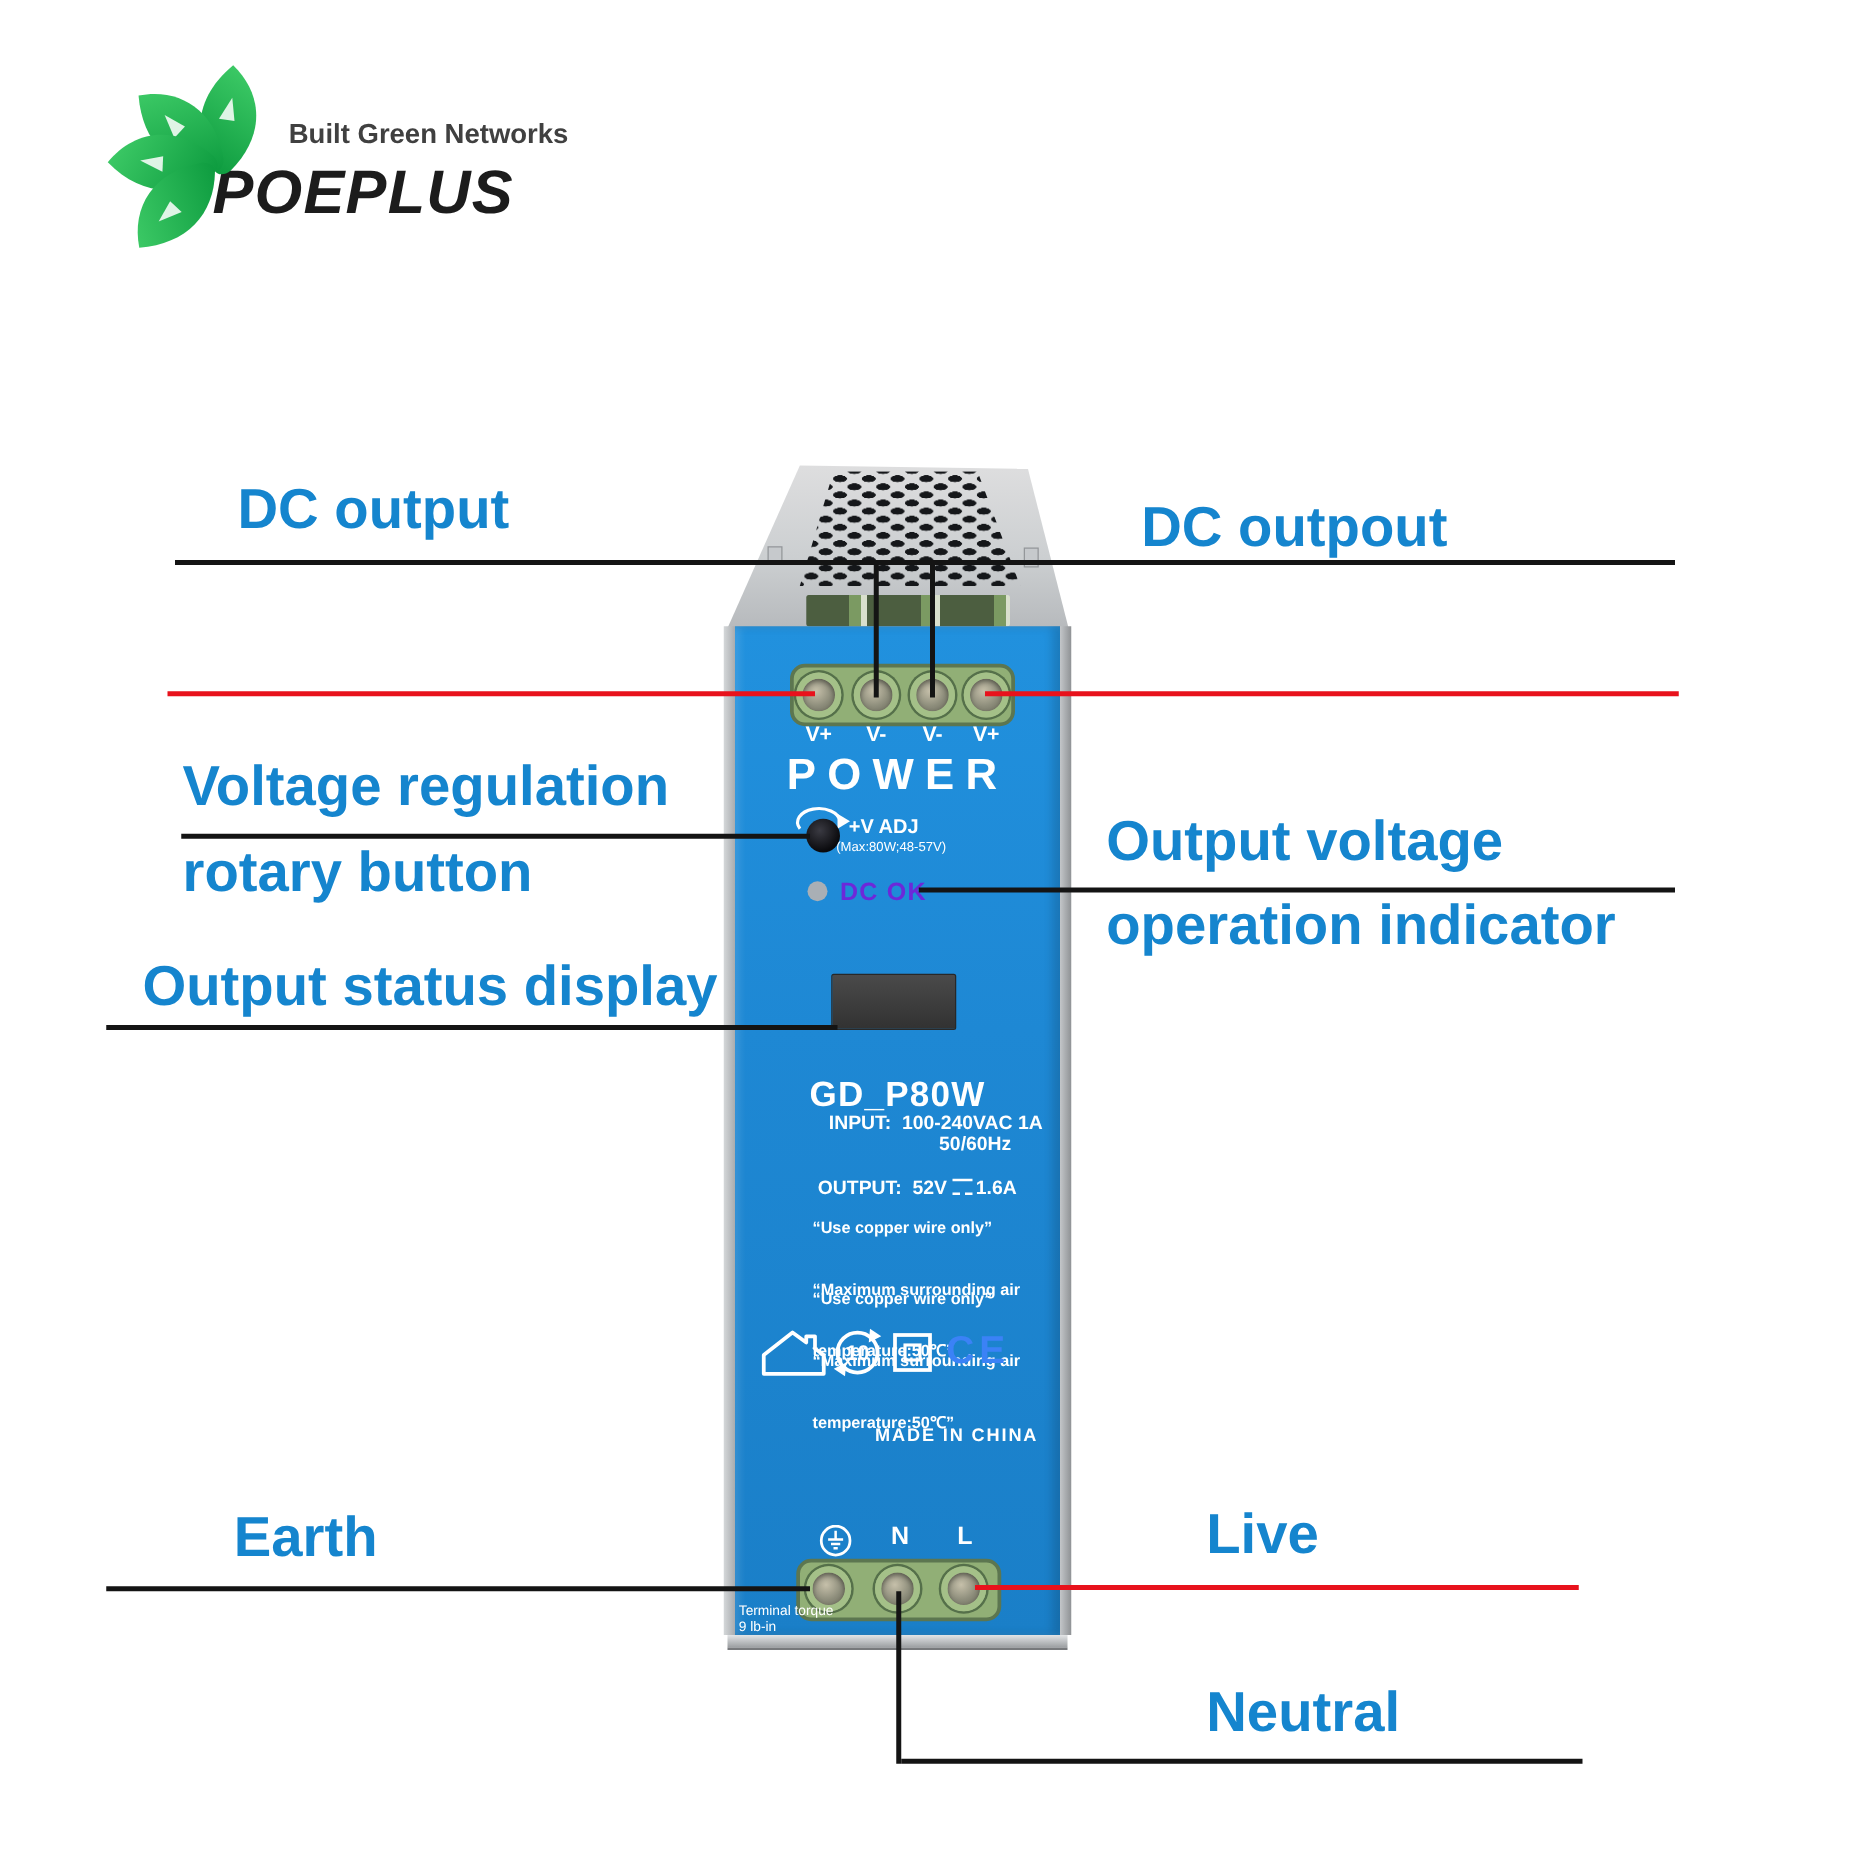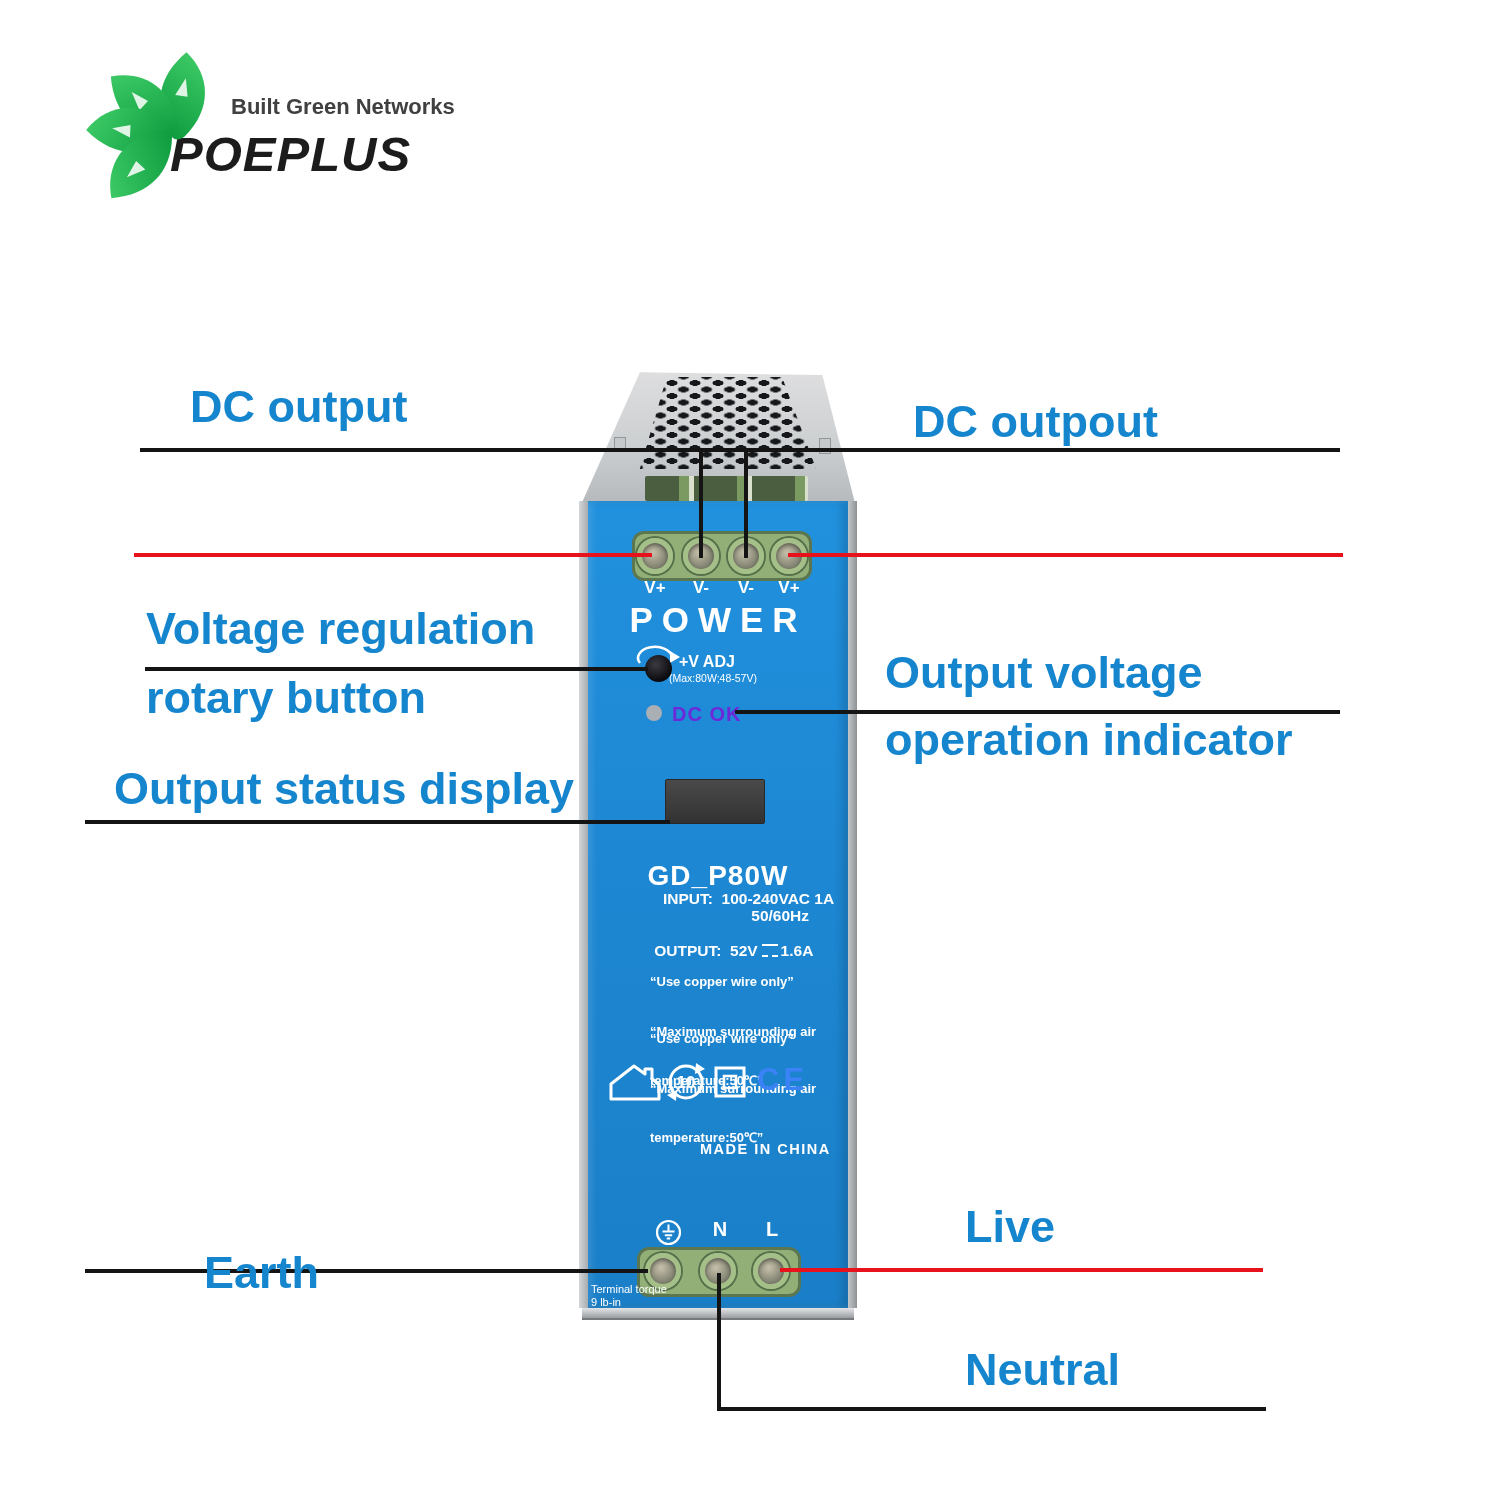--- a/index.html
+++ b/index.html
@@ -211,17 +211,17 @@
   <div class="vline" style="left:717px;top:1273px;height:138px;"></div>
   <div class="hline" style="left:721px;top:1407px;width:545px;"></div>
 
   <div class="lbl" style="left:190px;top:383px;">DC output</div>
   <div class="lbl" style="left:913px;top:398px;">DC outpout</div>
   <div class="lbl" style="left:146px;top:605px;">Voltage regulation</div>
   <div class="lbl" style="left:146px;top:674px;">rotary button</div>
   <div class="lbl" style="left:885px;top:649px;">Output voltage</div>
   <div class="lbl" style="left:885px;top:716px;">operation indicator</div>
   <div class="lbl" style="left:86px;top:765px;margin-left:28px;">Output status display</div>
-  <div class="lbl" style="left:204px;top:1206px;margin-top:43px;">Earth</div>
+  <div class="lbl" style="left:187px;top:1206px;">Earth</div>
   <div class="lbl" style="left:965px;top:1203px;">Live</div>
   <div class="lbl" style="left:965px;top:1346px;">Neutral</div>
 
 </div>
 
 </body></html>

